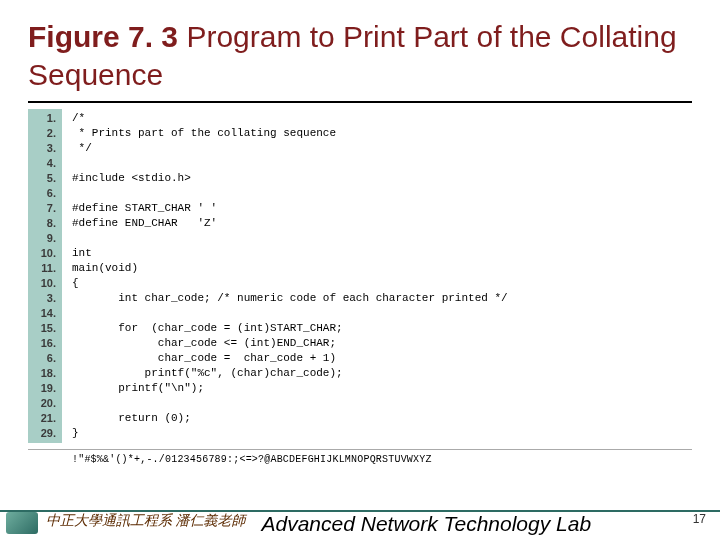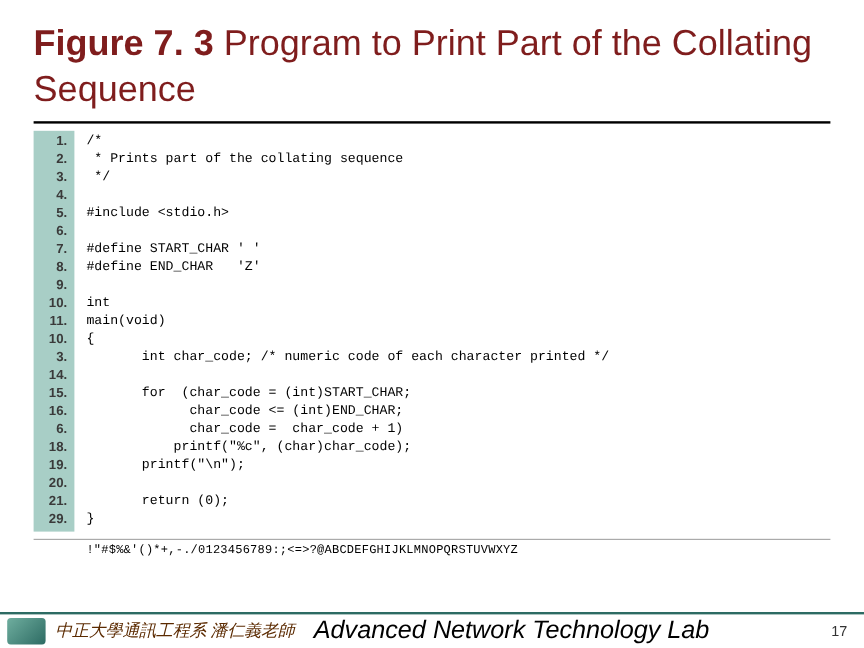--- a/index.html
+++ b/index.html
@@ -66,21 +66,20 @@
     letter-spacing: 0.2px;
   }
   .footer {
     position: absolute;
     left: 0;
     bottom: 0;
     width: 100%;
     height: 30px;
     border-top: 2px solid #2d6b63;
     display: flex;
-    align-items: center;
     padding: 0 14px 0 6px;
     font-size: 14px;
     background: #fff;
   }
   .footer-logo {
     width: 32px;
     height: 22px;
     background: linear-gradient(135deg, #6fae9f 0%, #2d6b63 100%);
     border-radius: 3px;
     margin-right: 8px;

